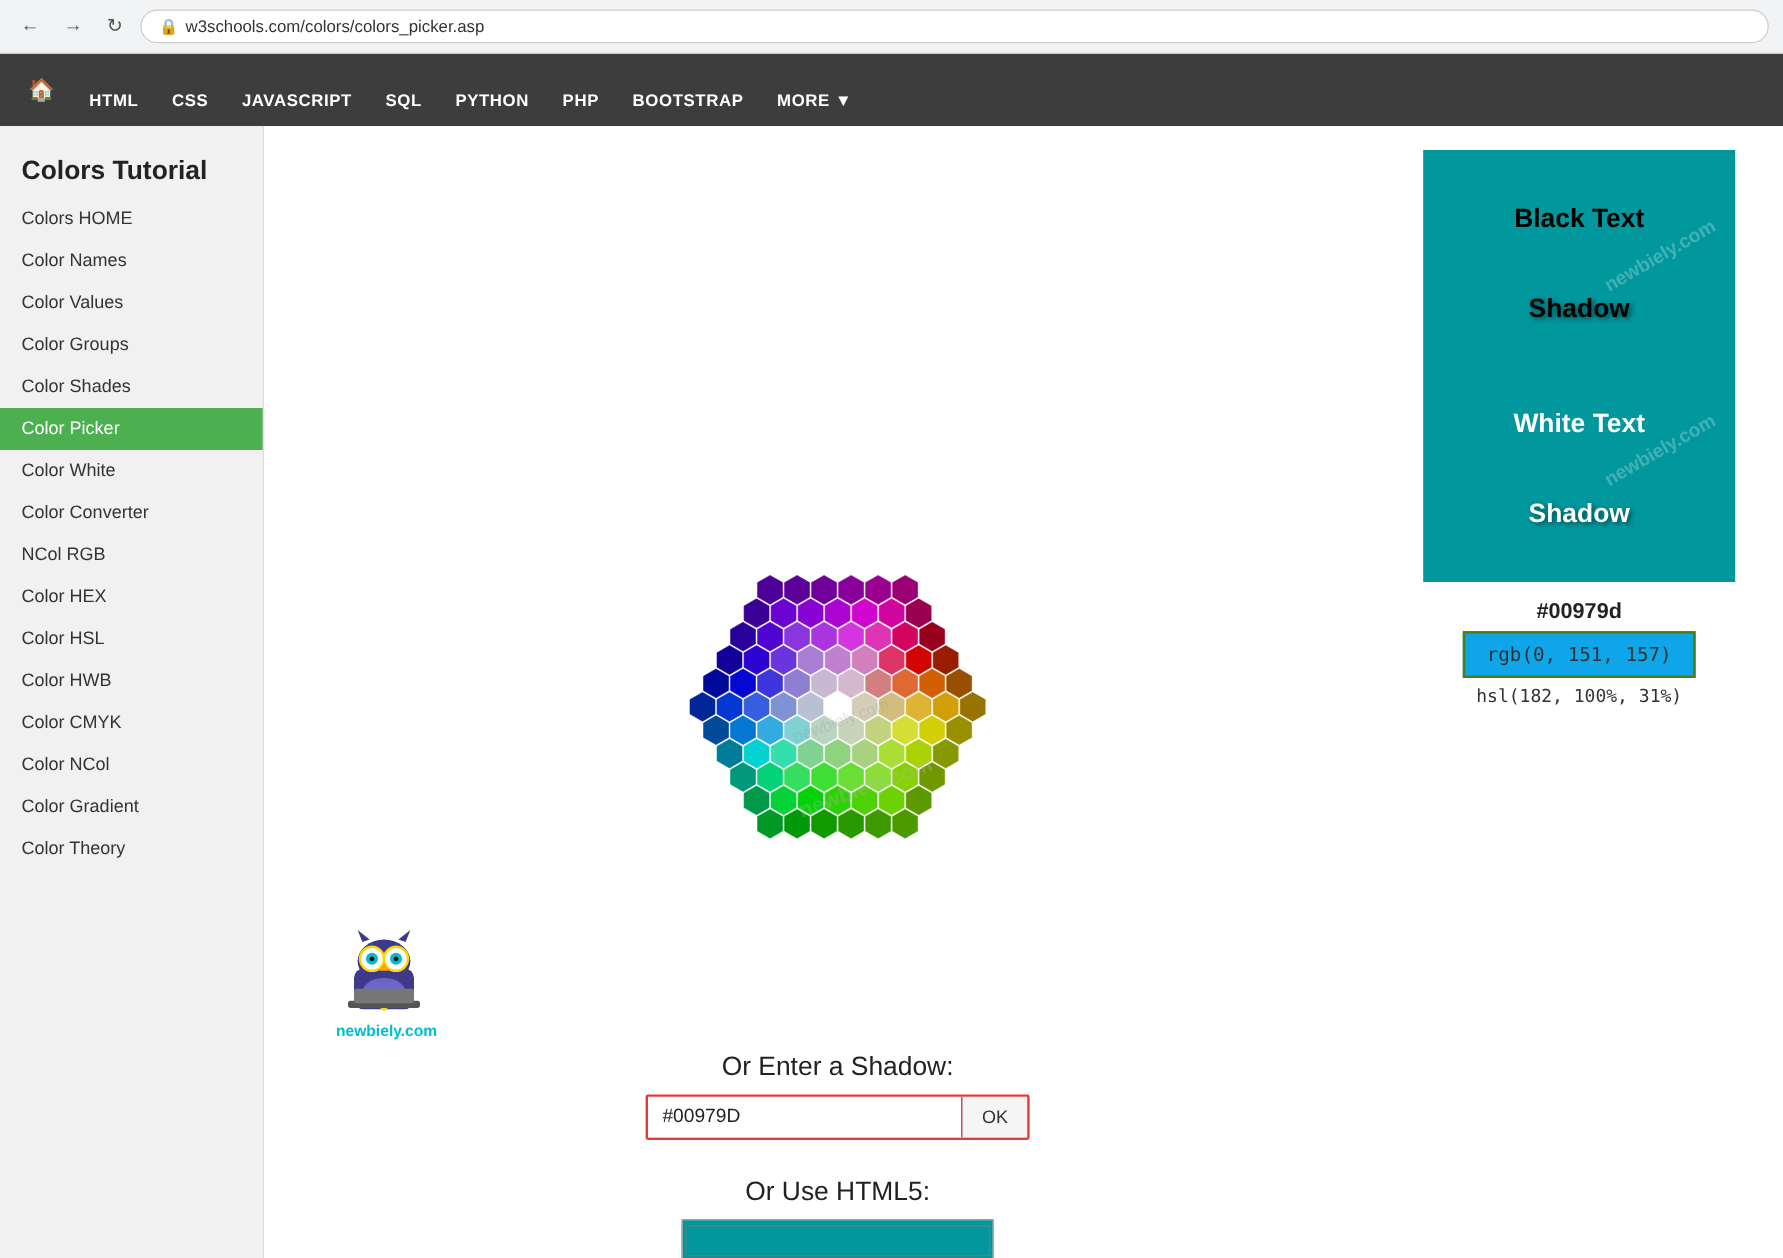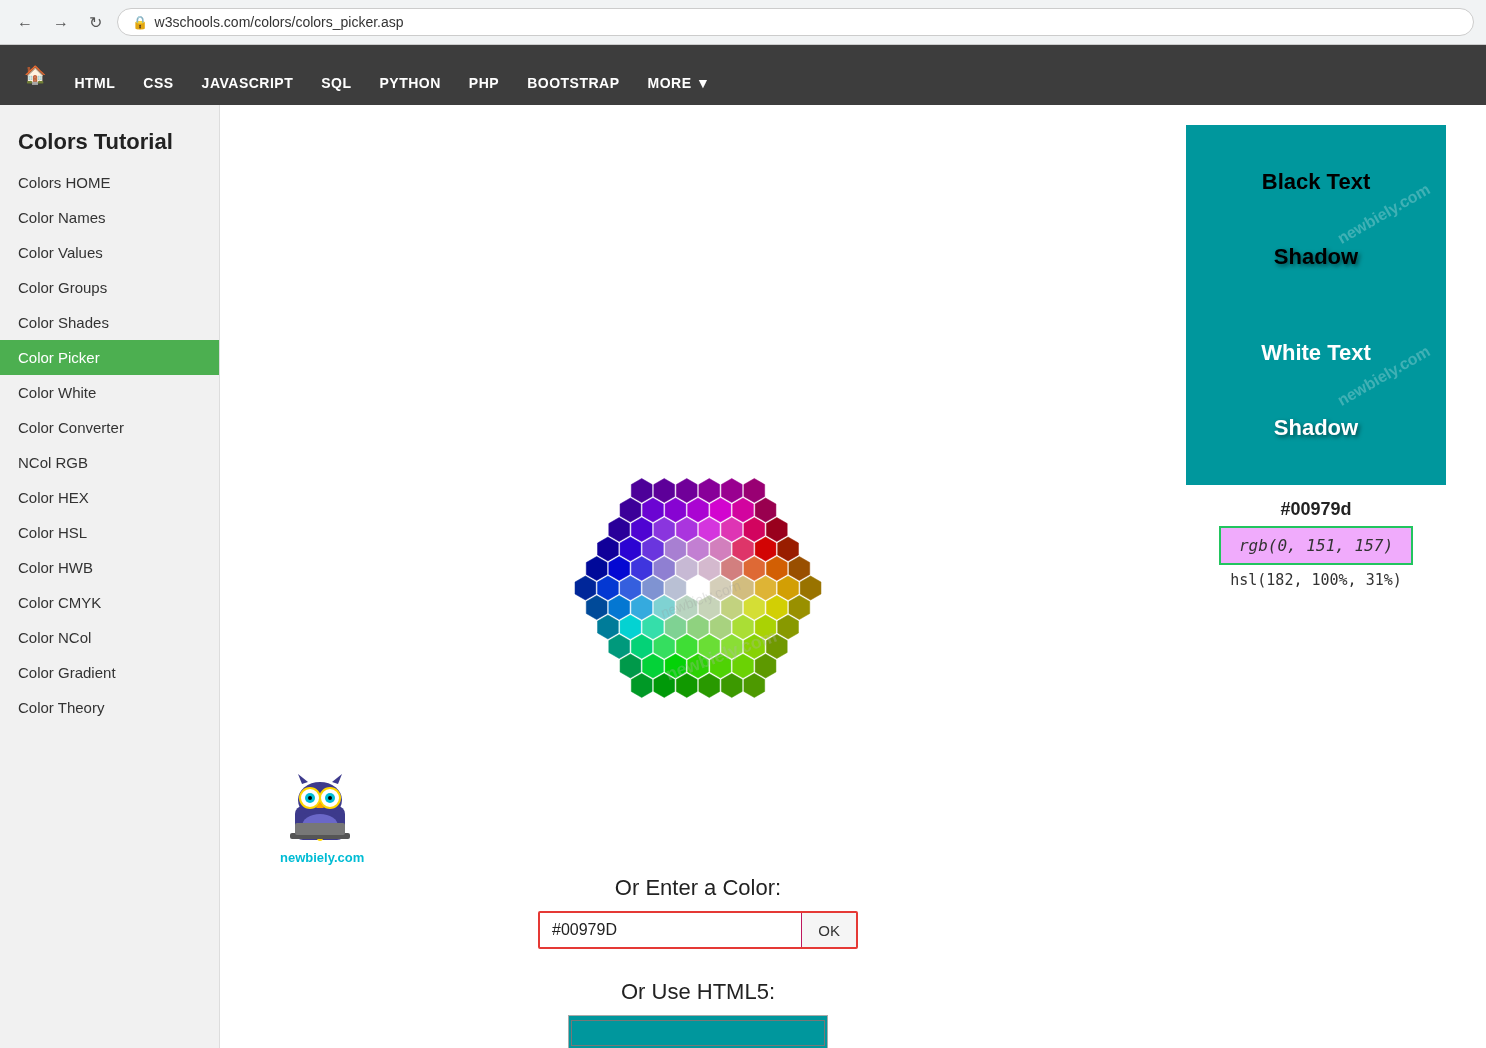--- a/index.html
+++ b/index.html
@@ -258,28 +258,27 @@
       margin-top: 14px;
       text-align: center;
     }
     .color-hex-label {
       font-size: 18px;
       font-weight: bold;
       color: #222;
       margin-bottom: 6px;
     }
     .color-rgb-box {
-      border: 2px solid #22c55e;
+      border: 2px solid #4d7c0f;
       padding: 8px 18px;
       font-size: 16px;
       font-family: monospace;
       color: #333;
       margin-bottom: 6px;
-      background: #f0abfc;
-      font-style: italic;
+      background: #0ea5e9;
     }
     .color-hsl-label {
       font-size: 15px;
       font-family: monospace;
       color: #333;
     }
 
     
     .center-watermark {
       position: absolute;
@@ -475,21 +474,21 @@
 
           <circle cx="40" cy="70" r="3" fill="#ffd700"></circle>
 
           <rect x="10" y="65" width="60" height="6" rx="2" fill="#555"></rect>
           <rect x="15" y="55" width="50" height="12" rx="2" fill="#777"></rect>
         </svg>
         <span class="newbiely-label">newbiely.com</span>
       </div>
 
       <div class="enter-color-section">
-        <div class="enter-color-title">Or Enter a Color:</div>
+        <div class="enter-color-title">Or Enter a Shadow:</div>
         <div class="color-input-row">
           <input class="color-input-field" type="text" value="#00979D" style="">
           <button class="color-ok-btn">OK</button>
         </div>
       </div>
 
       <div class="enter-color-section">
         <div class="or-html5-title">Or Use HTML5:</div>
         <input type="color" class="html5-color-input" value="#00979d" style="">
       </div>

